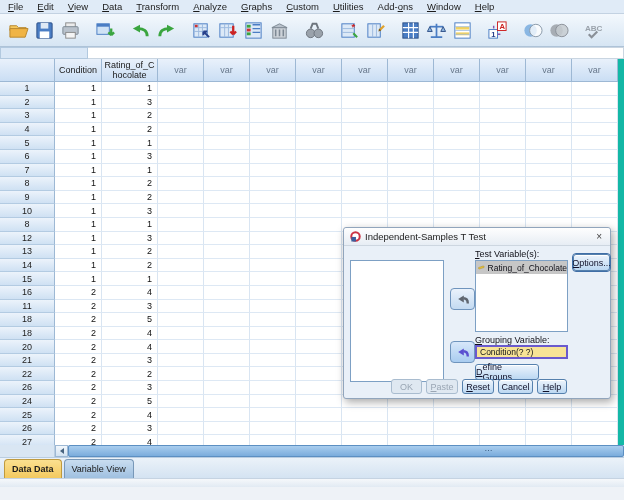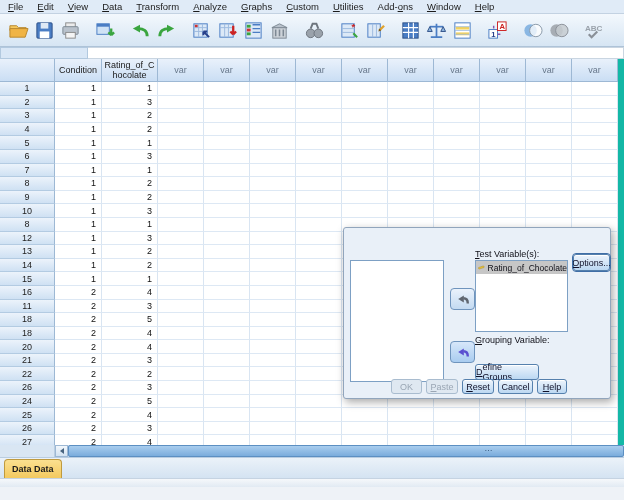--- a/index.html
+++ b/index.html
@@ -706,20 +706,29 @@
           <div class="dcell" style="width: 46px;"></div>
           <div class="dcell" style="width: 46px;"></div>
           <div class="dcell" style="width: 46px;"></div>
           <div class="dcell" style="width: 46px;"></div>
           <div class="dcell" style="width: 46px;"></div>
           <div class="dcell" style="width: 46px;"></div>
         </div>
       </div>
 
     <div class="dialog">
+      <div class="dlg-title">
+        <svg width="11" height="11" viewBox="0 0 12 12">
+          <circle cx="6" cy="6" r="4.6" fill="#ffffff" stroke="#cc3344" stroke-width="2.2"></circle>
+          <path d="M1.5 6.5h5v5h-5z" fill="#3a5f9e"></path>
+        </svg>
+        <span>Independent-Samples T Test</span>
+        <span class="spacer"></span>
+        <span class="dlg-close">×</span>
+      </div>
 
       <div class="listbox src-list" id="src-list"></div>
 
       <span class="dlg-label lbl-testvars"><u>T</u>est Variable(s):</span>
       <div class="listbox tv-list" id="tv-list">
           <div class="lv-item">
             <svg width="12" height="9" viewBox="0 0 14 10">
               <rect x="1" y="3.2" width="12" height="3.6" rx="1" transform="rotate(-18 7 5)" fill="#e8c33a" stroke="#a8861a" stroke-width=".8"></rect>
             </svg>
             <span>Rating_of_Chocolate</span>
@@ -734,20 +743,21 @@
       </div>
 
       <div class="arrow-btn arrow-bot">
         <svg width="16" height="16" viewBox="0 0 20 20">
           <path d="M4 10 L11 5.5 L11 14.5 Z" fill="#5a4fd0"></path>
           <path d="M10.5 9 C15 9 16 12 16 15.5" stroke="#5a4fd0" stroke-width="3" fill="none"></path>
         </svg>
       </div>
 
       <span class="dlg-label lbl-grouping"><u>G</u>rouping Variable:</span>
+      <div class="grp-field">Condition(? ?)</div>
 
       <div class="btn btn-options"><u>O</u>ptions...</div>
       <div class="btn btn-define"><u>D</u>efine Groups...</div>
       <div class="btn btn-ok disabled">OK</div>
       <div class="btn btn-paste disabled"><u>P</u>aste</div>
       <div class="btn btn-reset"><u>R</u>eset</div>
       <div class="btn btn-cancel">Cancel</div>
       <div class="btn btn-help"><u>H</u>elp</div>
     </div>
   </div>
@@ -757,16 +767,17 @@
     <div class="hs-btn">
       <span class="hs-larrow"></span>
     </div>
     <div class="hs-thumb">
       <span class="hs-grip">⋯</span>
     </div>
   </div>
 
   <div class="tabbar">
     <div class="tab active">Data Data</div>
+    <div class="tab inactive">Variable View</div>
   </div>
 
   <div class="statusbar"></div>
 </div>
 
 </body></html>

